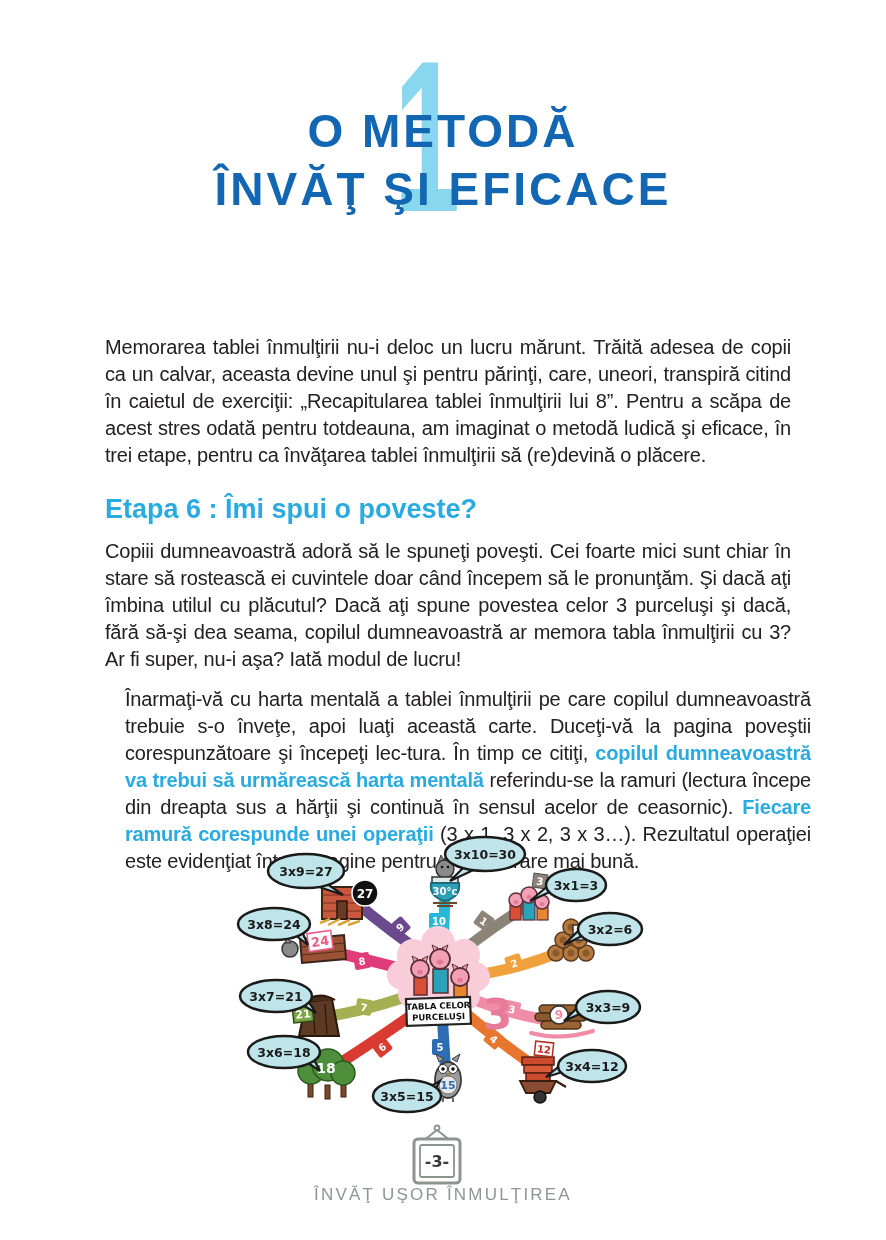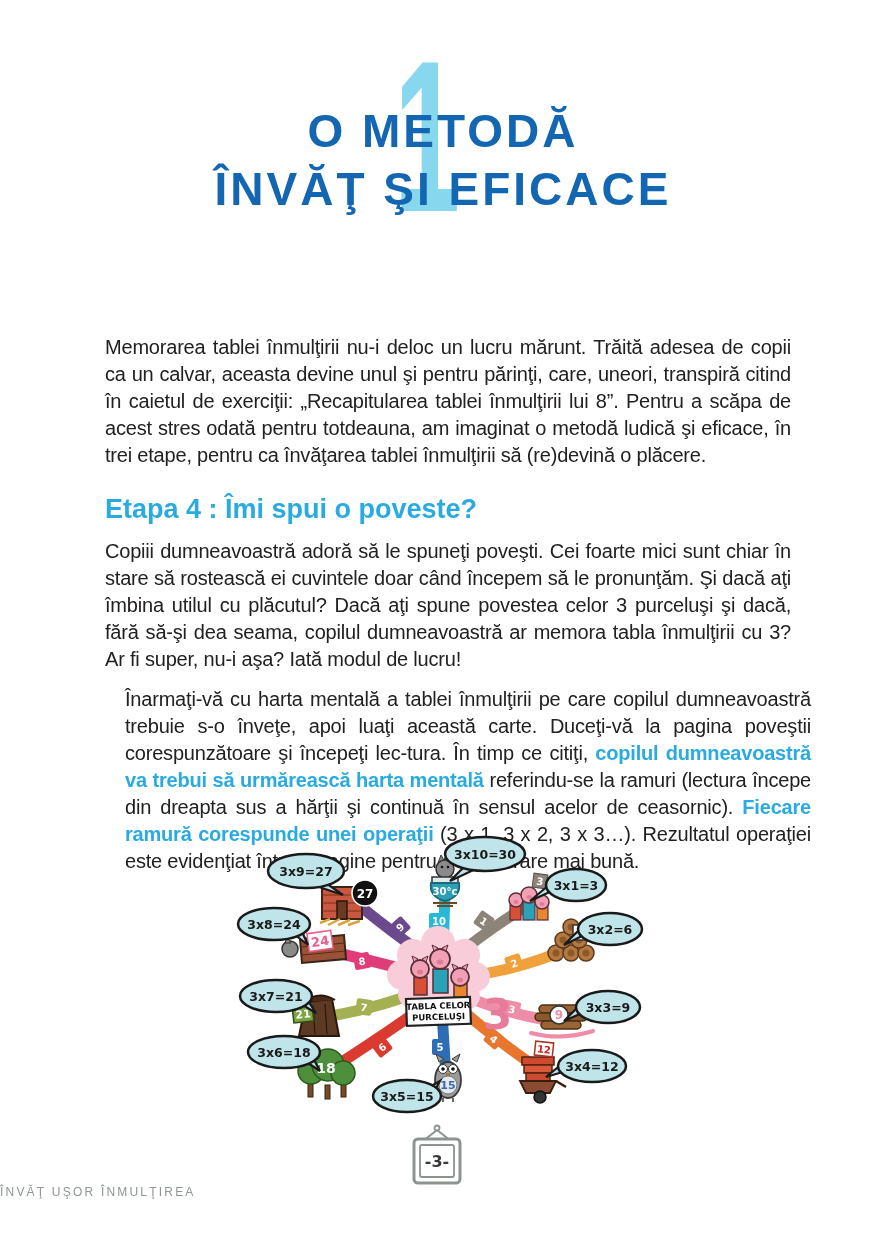--- a/index.html
+++ b/index.html
@@ -28,37 +28,37 @@
   .section-heading {
     position:absolute; left:105px; top:472px;
     font-size:27px; font-weight:700; color:#29abe2; letter-spacing:0;
   }
   .p-section { top:518px; }
   .p-instructions { top:666px;margin-left:20px; }
   .hl { color:#29abe2; font-weight:700; }
   .mindmap-wrap { position:absolute; left:228px; top:833px; width:450px; height:292px; }
   .pagenum-wrap { position:absolute; left:401px; top:1124px; width:72px; height:62px; }
   .footer-text {
-    position:absolute; left:0; top:1185px; width:100%; 
-    font-size:12px; letter-spacing:2.2px; color:#8d9693; font-weight:400;
+    position:absolute; left:0; top:1185px; width:100%; text-align:center;
+    font-size:17px; letter-spacing:2.2px; color:#8d9693; font-weight:400;
   }
   svg text { font-family:"DejaVu Sans", sans-serif; }
   .bubble-txt { font-weight:700; font-size:12.5px; fill:#1a1a1a; }
   .tag-txt { font-weight:700; font-size:10px; fill:#ffffff; }
 </style>
 </head>
 <body>
 
 <div class="chapter-one">1</div>
 <div class="title-line title-1">O METODĂ</div>
 <div class="title-line title-2">ÎNVĂŢ ŞI EFICACE</div>
 
 <p class="para p-intro">Memorarea tablei înmulţirii nu-i deloc un lucru mărunt. Trăită adesea de copii ca un calvar, aceasta devine unul şi pentru părinţi, care, uneori, transpiră citind în caietul de exerciţii: „Recapitularea tablei înmulţirii lui 8”. Pentru a scăpa de acest stres odată pentru totdeauna, am imaginat o metodă ludică şi eficace, în trei etape, pentru ca învăţarea tablei înmulţirii să (re)devină o plăcere.</p>
 
-<h2 class="section-heading">Etapa 4 : Îmi spui o poveste?</h2>
+<h2 class="section-heading">Etapa 6 : Îmi spui o poveste?</h2>
 <p class="para p-section">Copiii dumneavoastră adoră să le spuneţi poveşti. Cei foarte mici sunt chiar în stare să rostească ei cuvintele doar când începem să le pronunţăm. Şi dacă aţi îmbina utilul cu plăcutul? Dacă aţi spune povestea celor 3 purceluşi şi dacă, fără să-şi dea seama, copilul dumneavoastră ar memora tabla înmulţirii cu 3? Ar fi super, nu-i aşa? Iată modul de lucru!</p>
 
 <p class="para p-instructions"><span>Înarmaţi-vă cu harta mentală a tablei înmulţirii pe care copilul dumneavoastră trebuie s-o înveţe, apoi luaţi această carte. Duceţi-vă la pagina poveştii corespunzătoare şi începeţi lec-tura. În timp ce citiţi, </span><span class="hl">copilul dumneavoastră va trebui să urmărească harta mentală</span><span> referindu-se la ramuri (lectura începe din dreapta sus a hărţii şi continuă în sensul acelor de ceasornic). </span><span class="hl">Fiecare ramură corespunde unei operaţii</span><span> (3 x 1, 3 x 2, 3 x 3…). Rezultatul operaţiei este evidenţiat într-o imagine pentru o memorare mai bună.</span></p>
 
 <div class="mindmap-wrap">
 <svg width="450" height="292" viewBox="0 0 450 292">
 
   <path d="M 205,128 Q 162,98 126,68" fill="none" stroke-width="11" stroke-linecap="round" stroke="#6a4a8c"></path>
   <path d="M 215,120 Q 216,90 217,60" fill="none" stroke-width="11" stroke-linecap="round" stroke="#29b8d8"></path>
   <path d="M 222,128 Q 258,98 300,72" fill="none" stroke-width="11" stroke-linecap="round" stroke="#8d8478"></path>

